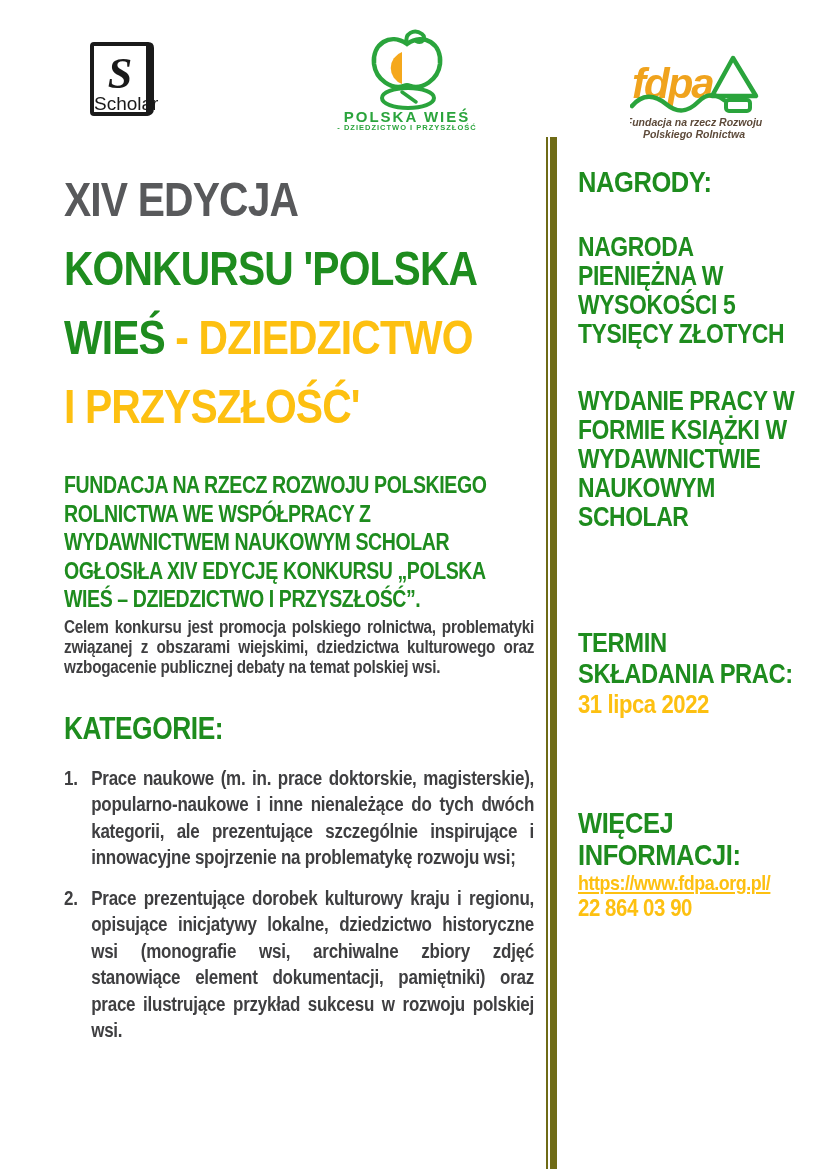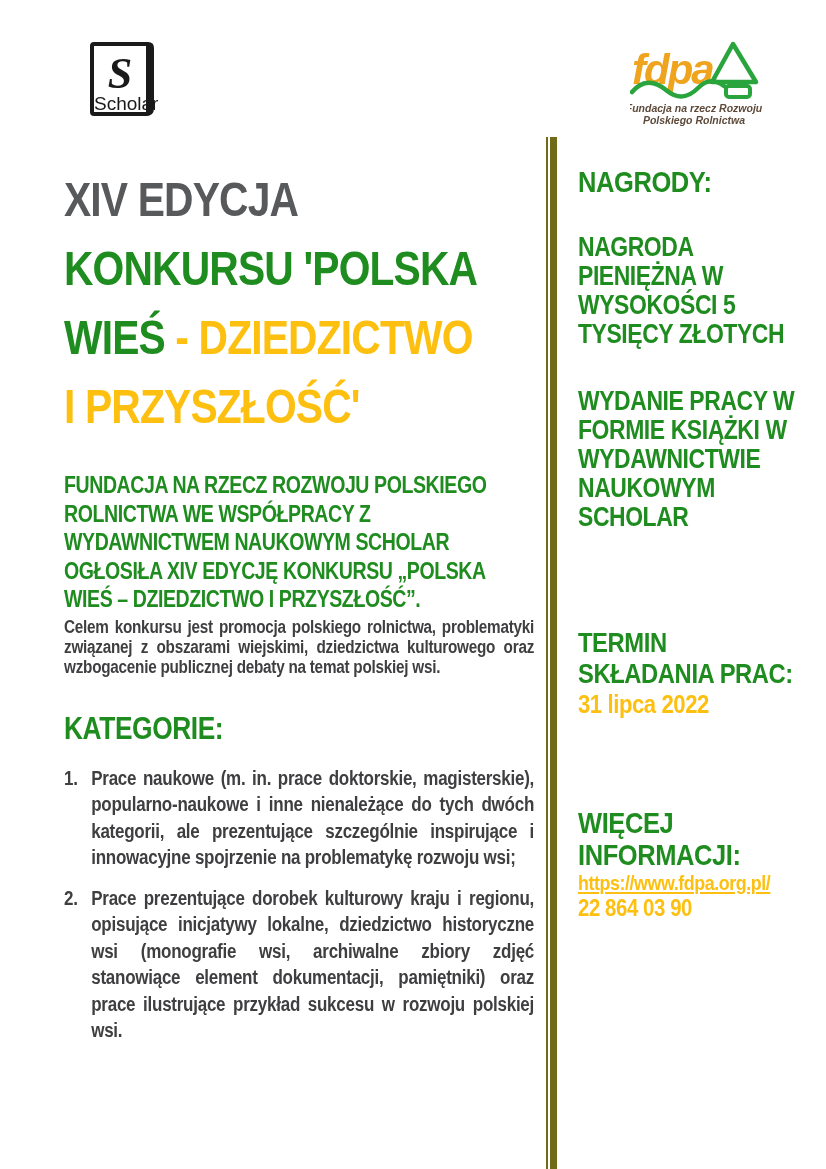--- a/index.html
+++ b/index.html
@@ -5,21 +5,21 @@
   html,body { margin:0; padding:0; background:#ffffff; }
   .page {
     position:relative; width:826px; height:1169px; background:#ffffff;
     font-family:"Liberation Sans", sans-serif; overflow:hidden;
   }
 
   
   .logo { position:absolute; }
   .scholar-logo { left:86px; top:36px; }
   .pw-logo { left:332px; top:26px; }
-  .fdpa-logo { left:630px; top:34px; }
+  .fdpa-logo { left:630px; top:48px; }
 
   
   .divider-line { position:absolute; left:546px; top:137px; width:2px; height:1032px; background:#6f6b16; }
   .divider-bar  { position:absolute; left:550px; top:137px; width:7px; height:1032px; background:#6f6b16; }
 
   
   .left-col {
     position:absolute; left:64px; top:165px; width:553px;
     transform:scaleX(0.85); transform-origin:0 0;
   }
@@ -67,20 +67,35 @@
 
   <div class="logo scholar-logo">
     <svg width="74" height="86" viewBox="0 0 74 86">
       <path d="M14 6 L62 6 Q68 6 68 12 L68 72 Q68 80 60 80 L64 72 L64 12 L14 12 Z" fill="#1a1a1a"></path>
       <rect x="6" y="8" width="56" height="70" fill="#ffffff" stroke="#1a1a1a" stroke-width="4" rx="2"></rect>
       <text x="34" y="52" text-anchor="middle" font-family="Liberation Serif, serif" font-style="italic" font-weight="bold" font-size="44" fill="#1a1a1a">S</text>
       <text x="8" y="74" font-family="Liberation Sans, sans-serif" font-size="19" fill="#1a1a1a">Scholar</text>
     </svg>
   </div>
 
+  <div class="logo pw-logo">
+    <svg width="150" height="104" viewBox="0 0 150 104">
+
+      <path d="M75 18 C58 6 40 18 42 38 C44 54 60 64 72 60 C74 59 76 59 78 60 C90 64 106 54 108 38 C110 18 92 6 75 18 Z" fill="none" stroke="#2aa43c" stroke-width="4.5" stroke-linecap="round"></path>
+
+      <path d="M75 17 C72 8 82 2 90 8 C95 12 90 18 84 15" fill="none" stroke="#2aa43c" stroke-width="4" stroke-linecap="round"></path>
+
+      <path d="M70 26 A17 17 0 0 0 70 58 Z" fill="#f5a81c"></path>
+
+      <ellipse cx="76" cy="72" rx="26" ry="10" fill="none" stroke="#2aa43c" stroke-width="4"></ellipse>
+      <line x1="70" y1="66" x2="84" y2="76" stroke="#2aa43c" stroke-width="3.5" stroke-linecap="round"></line>
+      <text x="75" y="96" text-anchor="middle" font-family="Liberation Sans, sans-serif" font-weight="bold" font-size="15" letter-spacing="2" fill="#2aa43c">POLSKA WIEŚ</text>
+      <text x="75" y="104" text-anchor="middle" font-family="Liberation Sans, sans-serif" font-weight="bold" font-size="7.5" letter-spacing="1" fill="#2aa43c">- DZIEDZICTWO I PRZYSZŁOŚĆ</text>
+    </svg>
+  </div>
 
   <div class="logo fdpa-logo">
     <svg width="140" height="92" viewBox="0 0 140 92">
       <text x="2" y="50" font-family="Liberation Sans, sans-serif" font-weight="bold" font-style="italic" font-size="42" letter-spacing="-2" fill="#f0a31d">fdpa</text>
 
       <path d="M103 10 L126 48 L82 48 Z" fill="none" stroke="#2aa43c" stroke-width="4.5" stroke-linejoin="round"></path>
       <rect x="96" y="52" width="24" height="11" rx="3" fill="none" stroke="#2aa43c" stroke-width="4"></rect>
 
       <path d="M2 58 C12 46 24 46 36 56 C48 66 58 64 68 54 C78 44 86 46 94 52" fill="none" stroke="#2aa43c" stroke-width="4.5" stroke-linecap="round"></path>
       <text x="64" y="78" text-anchor="middle" font-family="Liberation Sans, sans-serif" font-weight="bold" font-style="italic" font-size="10.5" fill="#5d4a3a">Fundacja na  rzecz Rozwoju</text>

